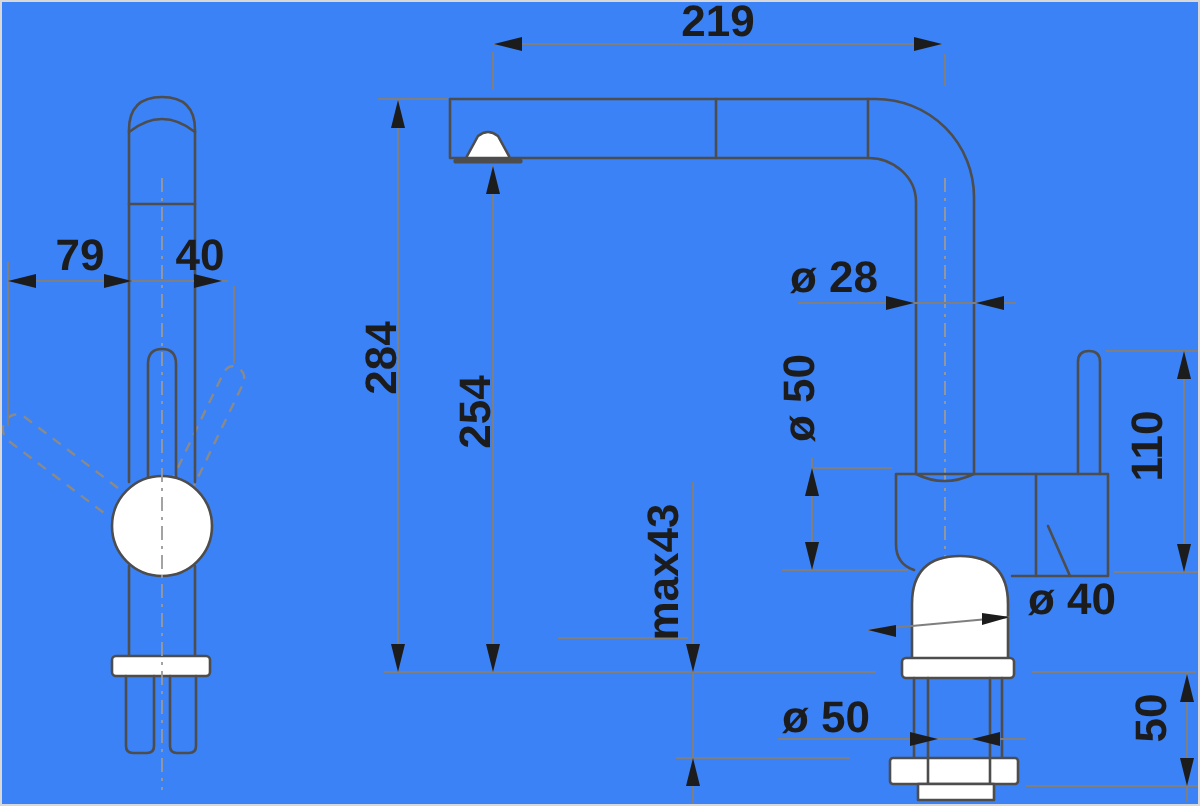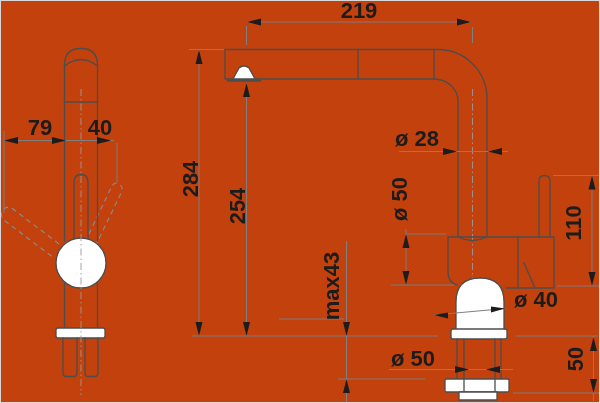--- a/index.html
+++ b/index.html
@@ -1,17 +1,17 @@
 <!DOCTYPE html>
 <html><head>
 <meta charset="utf-8">
 <style>
   html,body{margin:0;padding:0;background:#ffffff;}
   .stage{
-    position:relative;width:600px;height:403px;background:#c2410c;
+    position:relative;width:600px;height:403px;background:#3b82f6;
     font-family:"Liberation Sans", sans-serif;
     box-sizing:border-box;border:1px solid #d8d8d8;overflow:hidden;
   }
   svg{display:block;}
   .outline{fill:none;stroke:#4d4d4d;stroke-width:1.3;stroke-linecap:round;stroke-linejoin:round;}
   .outline-fill{fill:#ffffff;stroke:#4d4d4d;stroke-width:1.3;stroke-linejoin:round;}
   .thick{fill:none;stroke:#4d4d4d;stroke-width:2.6;stroke-linecap:round;}
   .dim{fill:none;stroke:#7f7f7f;stroke-width:1;}
   .dash{fill:none;stroke:#8a8a8a;stroke-width:1.2;stroke-dasharray:5 4;stroke-linejoin:round;}
   .cline{fill:none;stroke:#9a9a9a;stroke-width:0.9;stroke-dasharray:7 3 1.5 3;}

